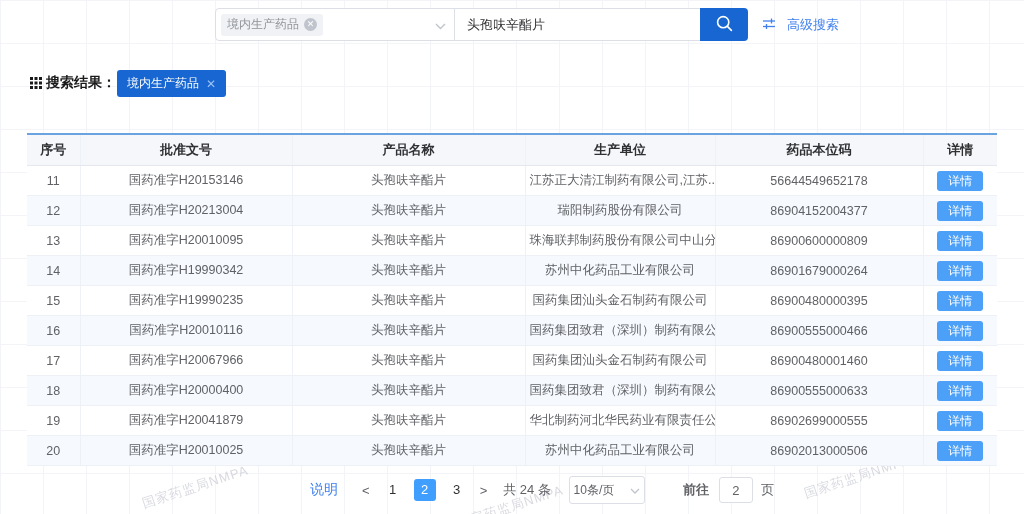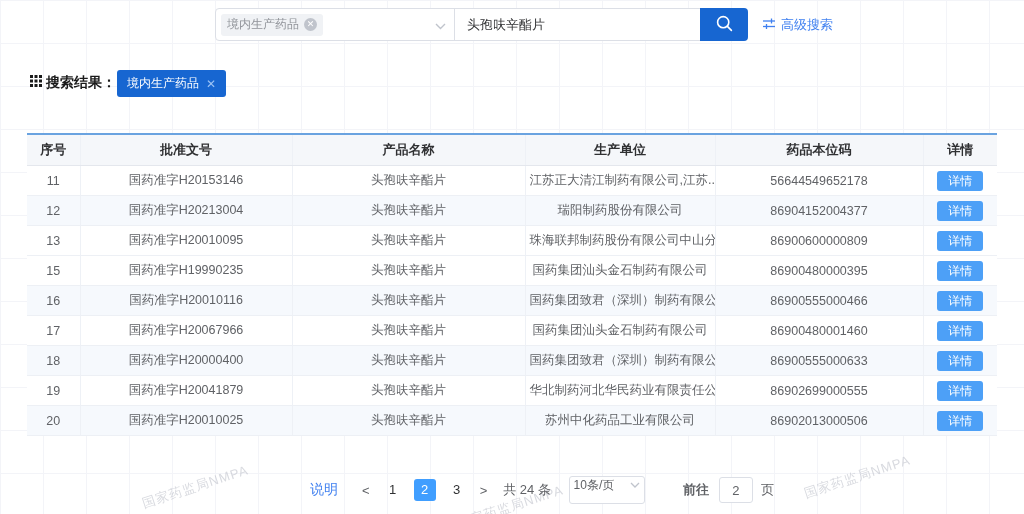--- a/index.html
+++ b/index.html
@@ -52,27 +52,27 @@
     border:1px solid var(--border);border-left:1px solid var(--border);border-radius:0;
     padding:0 12px;font-size:13px;color:#303133;outline:none;background:#fff;
     font-family:"Liberation Sans","DejaVu Sans",sans-serif;
   }
   .search-btn{
     position:absolute;left:700px;top:8px;width:48px;height:33px;border:none;cursor:pointer;
     background:var(--primary);border-radius:0 4px 4px 0;display:flex;align-items:center;justify-content:center;
   }
   .adv-link{
     position:absolute;left:762px;top:16px;color:var(--link);font-size:13px;cursor:pointer;
-    display:flex;align-items:center;gap:5px;text-decoration:none;
+    display:flex;align-items:center;gap:11px;text-decoration:none;
   }
 
   
   .results-label{
     position:absolute;left:30px;top:74px;font-size:14px;font-weight:700;color:#1a1a1a;
-    display:flex;align-items:flex-start;gap:4px;
+    display:flex;align-items:flex-end;gap:4px;
   }
   .results-tag{
     position:absolute;left:117px;top:70px;height:27px;background:var(--primary);color:#fff;
     font-size:12px;border-radius:3px;display:flex;align-items:center;padding:0 10px;gap:7px;cursor:pointer;
   }
   .results-tag .tag-x{color:#9cc3f5;font-size:12px;cursor:pointer;}
 
   
   table.grid{
     position:absolute;left:27px;top:113px;width:970px;background:#fff;
@@ -104,21 +104,21 @@
   .arrow{color:#606266;font-size:13px;cursor:pointer;padding:0 4px;}
   .pages{display:inline-flex;gap:10px;align-items:center;}
   .page-btn{
     min-width:22px;height:22px;line-height:22px;text-align:center;border-radius:3px;cursor:pointer;
     color:#303133;font-size:13px;
   }
   .page-btn.active{background:var(--page-active);color:#fff;}
   .total{margin:0 10px 0 4px;}
   .size-select{
     width:74px;height:26px;border:1px solid var(--border);border-radius:3px;background:#fff;
-    display:inline-flex;align-items:flex-start;justify-content:center;gap:16px;font-size:12px;color:#606266;
+    display:inline-flex;align-items:center;justify-content:center;gap:16px;font-size:12px;color:#606266;
     cursor:pointer;margin-right:30px;
   }
   .goto-label{margin-right:2px;font-weight:bold;}
   .goto-input{
     width:34px;height:26px;border:1px solid var(--border);border-radius:3px;text-align:center;
     font-size:13px;color:#606266;outline:none;box-sizing:border-box;background:#fff;
     font-family:"Liberation Sans","DejaVu Sans",sans-serif;
   }
 </style>
 </head>
@@ -233,20 +233,30 @@
         <tr>
       <td>13</td>
       <td>国药准字H20010095</td>
       <td>头孢呋辛酯片</td>
       <td>珠海联邦制药股份有限公司中山分...</td>
       <td>86900600000809</td>
       <td>
         <button class="detail-btn">详情</button>
       </td>
     </tr>
+        <tr class="striped">
+      <td>14</td>
+      <td>国药准字H19990342</td>
+      <td>头孢呋辛酯片</td>
+      <td>苏州中化药品工业有限公司</td>
+      <td>86901679000264</td>
+      <td>
+        <button class="detail-btn">详情</button>
+      </td>
+    </tr>
         <tr>
       <td>15</td>
       <td>国药准字H19990235</td>
       <td>头孢呋辛酯片</td>
       <td>国药集团汕头金石制药有限公司</td>
       <td>86900480000395</td>
       <td>
         <button class="detail-btn">详情</button>
       </td>
     </tr>

